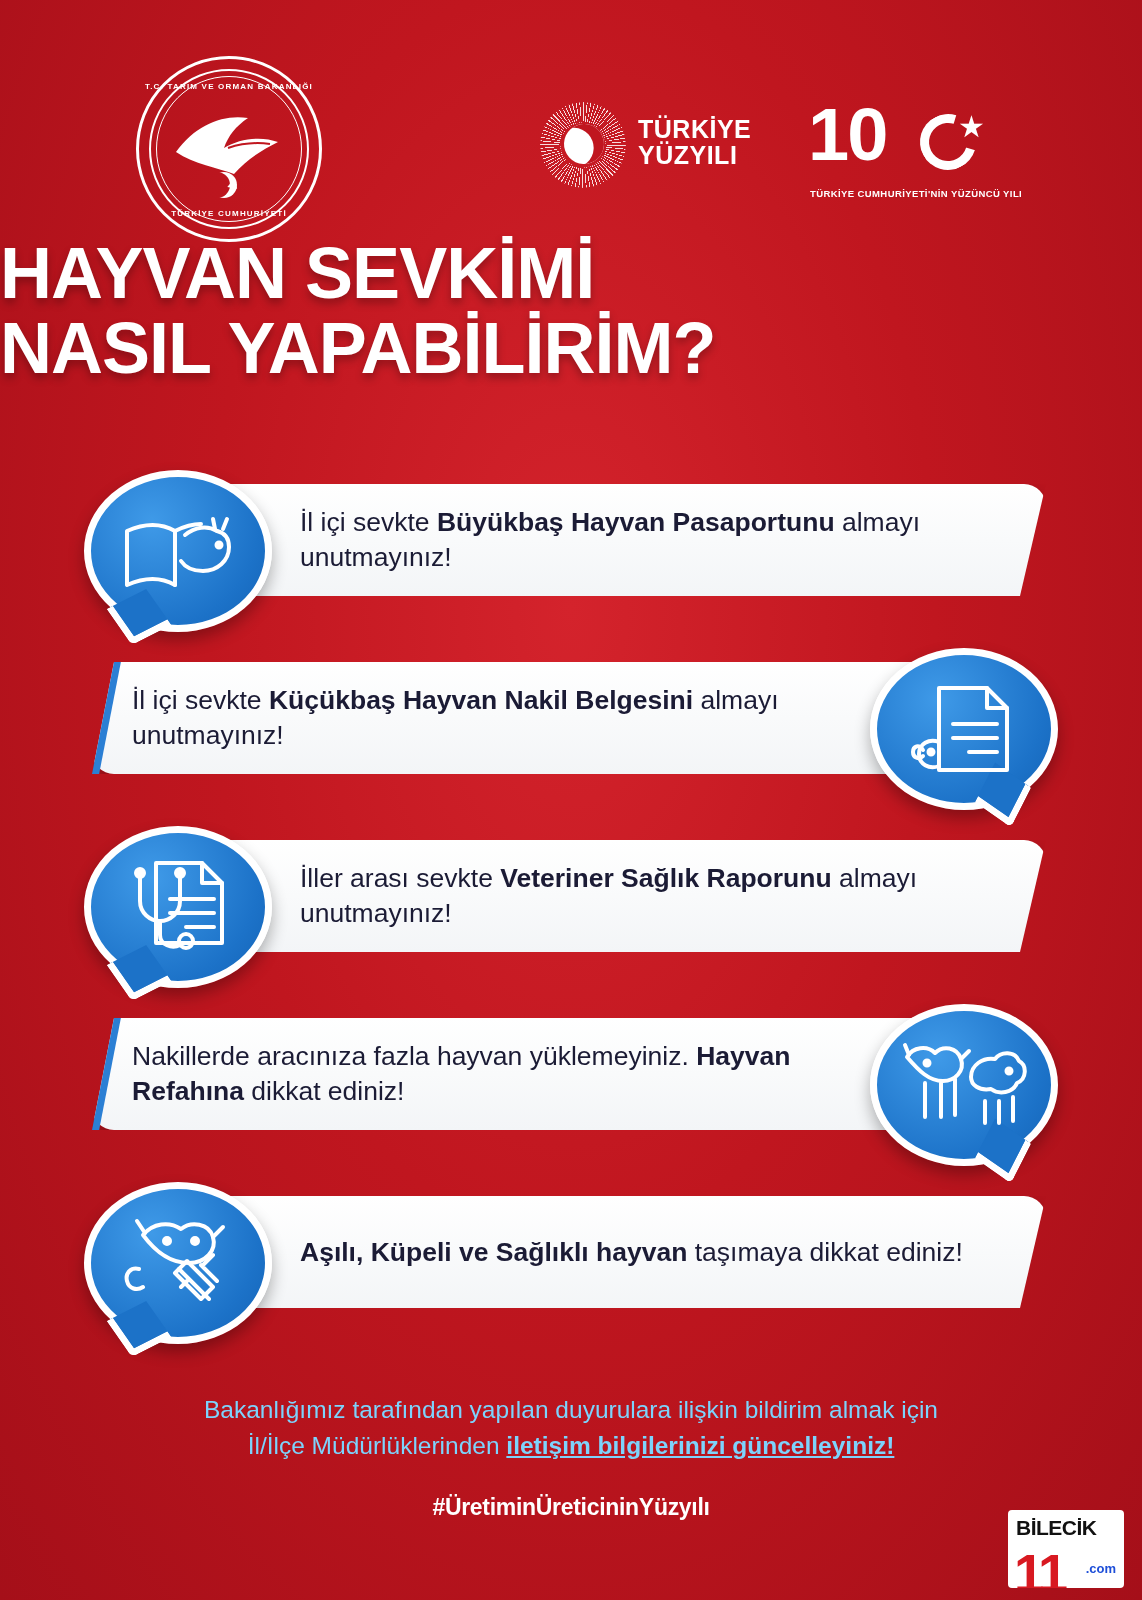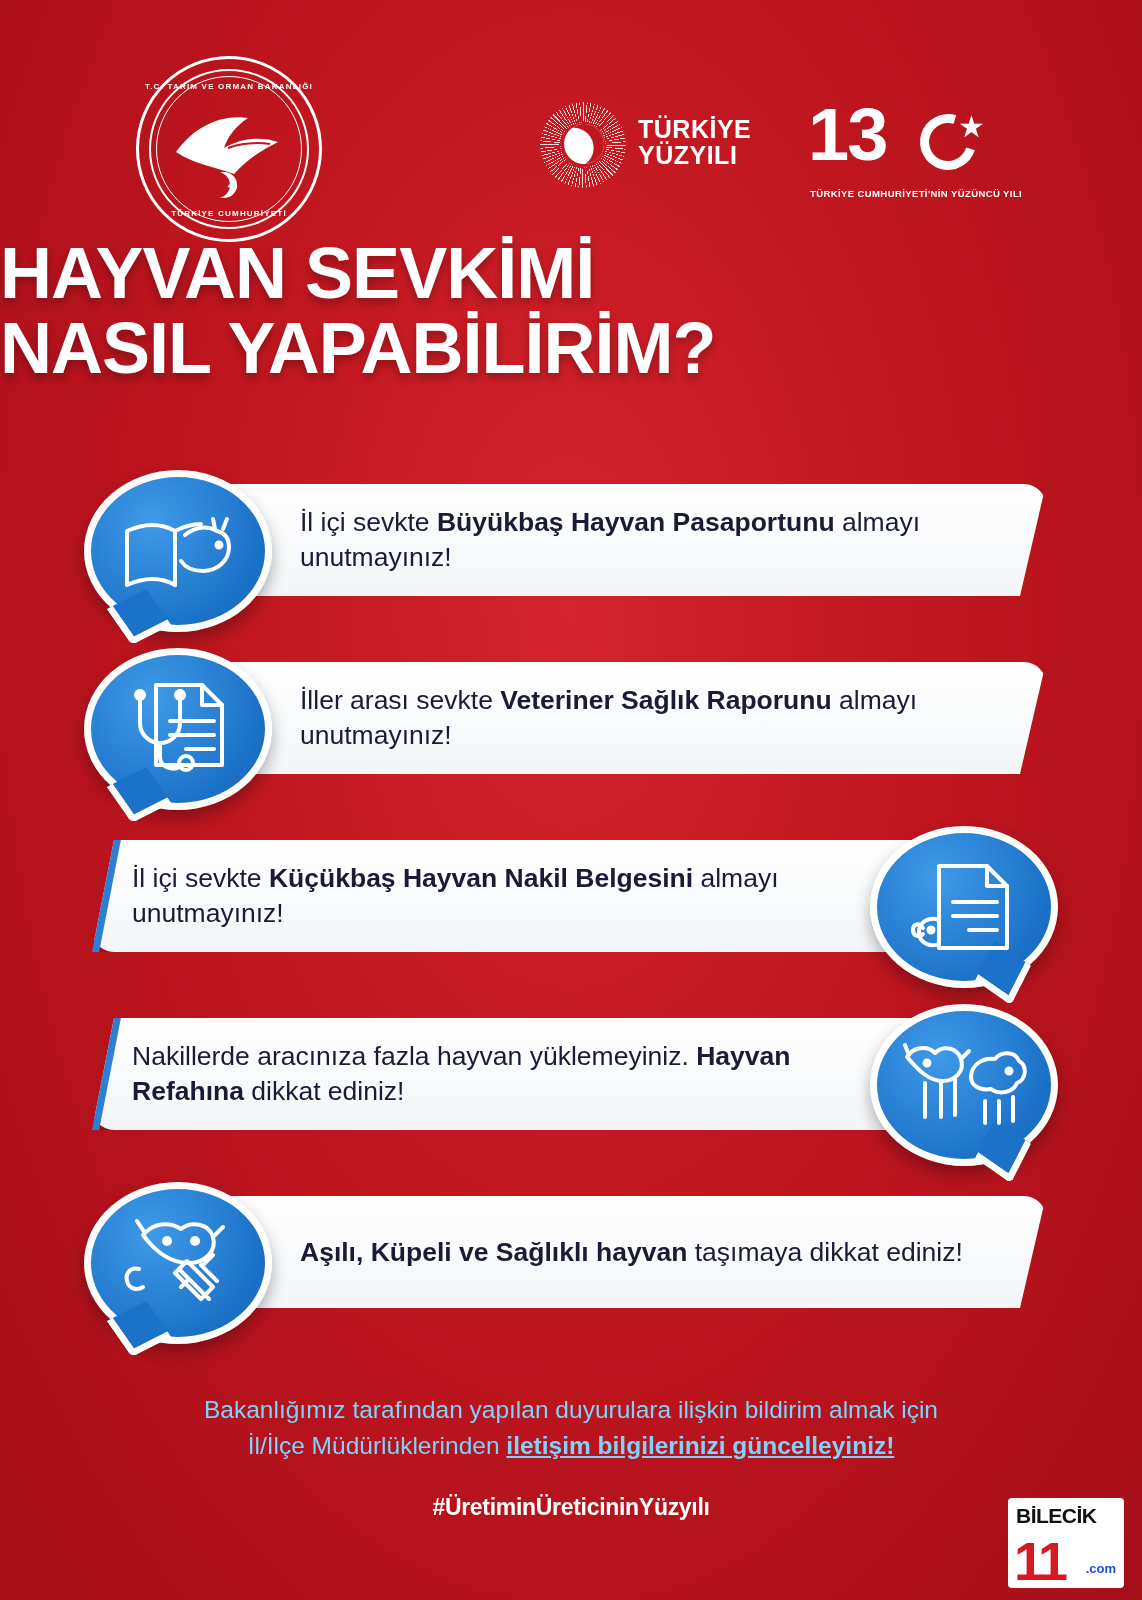--- a/index.html
+++ b/index.html
@@ -298,21 +298,21 @@
     font-size: 23px;
     font-weight: bold;
     letter-spacing: -0.3px;
   }
 
   .bilecik {
     position: absolute;
     right: 18px;
     bottom: 12px;
     width: 116px;
-    height: 90px;
+    height: 78px;
     background: #ffffff;
     border-radius: 4px;
     overflow: hidden;
   }
   .bilecik .name {
     position: absolute;
     left: 8px; top: 6px;
     color: #111;
     font-weight: bold;
     font-size: 21px;
@@ -358,21 +358,21 @@
   <div class="tr-century">
     <div class="burst"></div>
     <div class="moon"></div>
     <div class="label">
       <div>TÜRKİYE</div>
       <div>YÜZYILI</div>
     </div>
   </div>
 
   <div class="logo100">
-    <div class="digits">13</div>
+    <div class="digits">10</div>
     <div class="zero-ring"></div>
     <div class="star">★</div>
     <div class="sub">TÜRKİYE CUMHURİYETİ'NİN YÜZÜNCÜ YILI</div>
   </div>
 </div>
 
 <div class="title">
   <span>HAYVAN SEVKİMİ</span>
   <span class="l2">NASIL YAPABİLİRİM?</span>
 </div>
@@ -389,20 +389,41 @@
       <div class="tail"></div>
       <svg width="118" height="92" viewBox="0 0 118 92">
         <g fill="none" stroke="#ffffff" stroke-width="4" stroke-linecap="round" stroke-linejoin="round">
           <path d="M8 26 C26 18 42 18 56 26 L56 80 C42 72 26 72 8 80 Z"></path>
           <path d="M56 26 C66 21 74 19 82 19"></path>
           <path d="M56 80 L56 26"></path>
           <path d="M66 30 c10 -8 22 -10 32 -4"></path>
           <path d="M98 26 c8 2 12 8 12 16 c0 14 -12 24 -26 24 c-10 0 -18 -4 -22 -10"></path>
           <path d="M104 24 l4 -10 M96 24 l-2 -10"></path>
           <circle cx="100" cy="40" r="2.5" fill="#ffffff"></circle>
+        </g>
+      </svg>
+    </div>
+  </div>
+
+  <div class="row right">
+    <div class="bubble">
+      <div class="txt">
+        <span>İl içi sevkte </span><b>Küçükbaş Hayvan Nakil Belgesini</b><span> almayı unutmayınız!</span>
+      </div>
+    </div>
+    <div class="icon-bubble">
+      <div class="tail"></div>
+      <svg width="110" height="98" viewBox="0 0 110 98">
+        <g fill="none" stroke="#ffffff" stroke-width="4" stroke-linecap="round" stroke-linejoin="round">
+          <path d="M30 8 L78 8 L98 28 L98 90 L30 90 Z"></path>
+          <path d="M78 8 L78 28 L98 28"></path>
+          <path d="M44 44 L88 44 M44 58 L88 58 M60 72 L88 72"></path>
+          <path d="M30 62 c-10 -4 -20 2 -20 12 c0 10 10 16 20 12"></path>
+          <path d="M14 70 c-4 -6 -10 -4 -10 2 c0 6 6 8 10 4"></path>
+          <circle cx="22" cy="72" r="2.5" fill="#ffffff"></circle>
         </g>
       </svg>
     </div>
   </div>
 
   <div class="row left">
     <div class="bubble">
       <div class="txt">
         <span>İller arası sevkte </span><b>Veteriner Sağlık Raporunu</b><span> almayı unutmayınız!</span>
       </div>
@@ -420,41 +441,20 @@
           <path d="M38 64 L38 78 c0 10 12 14 20 10"></path>
           <circle cx="64" cy="84" r="7"></circle>
         </g>
       </svg>
     </div>
   </div>
 
   <div class="row right">
     <div class="bubble">
       <div class="txt">
-        <span>İl içi sevkte </span><b>Küçükbaş Hayvan Nakil Belgesini</b><span> almayı unutmayınız!</span>
-      </div>
-    </div>
-    <div class="icon-bubble">
-      <div class="tail"></div>
-      <svg width="110" height="98" viewBox="0 0 110 98">
-        <g fill="none" stroke="#ffffff" stroke-width="4" stroke-linecap="round" stroke-linejoin="round">
-          <path d="M30 8 L78 8 L98 28 L98 90 L30 90 Z"></path>
-          <path d="M78 8 L78 28 L98 28"></path>
-          <path d="M44 44 L88 44 M44 58 L88 58 M60 72 L88 72"></path>
-          <path d="M30 62 c-10 -4 -20 2 -20 12 c0 10 10 16 20 12"></path>
-          <path d="M14 70 c-4 -6 -10 -4 -10 2 c0 6 6 8 10 4"></path>
-          <circle cx="22" cy="72" r="2.5" fill="#ffffff"></circle>
-        </g>
-      </svg>
-    </div>
-  </div>
-
-  <div class="row right">
-    <div class="bubble">
-      <div class="txt">
         <span>Nakillerde aracınıza fazla hayvan yüklemeyiniz. </span><b>Hayvan Refahına</b><span> dikkat ediniz!</span>
       </div>
     </div>
     <div class="icon-bubble">
       <div class="tail"></div>
       <svg width="126" height="96" viewBox="0 0 126 96">
         <g fill="none" stroke="#ffffff" stroke-width="4" stroke-linecap="round" stroke-linejoin="round">
 
           <path d="M6 20 c6 -10 20 -12 28 -4 c8 -8 22 -6 26 6 c4 12 -6 22 -18 22 c-14 0 -24 -10 -36 -24 Z"></path>
           <path d="M8 18 l-4 -10 M60 22 l8 -8"></path>

